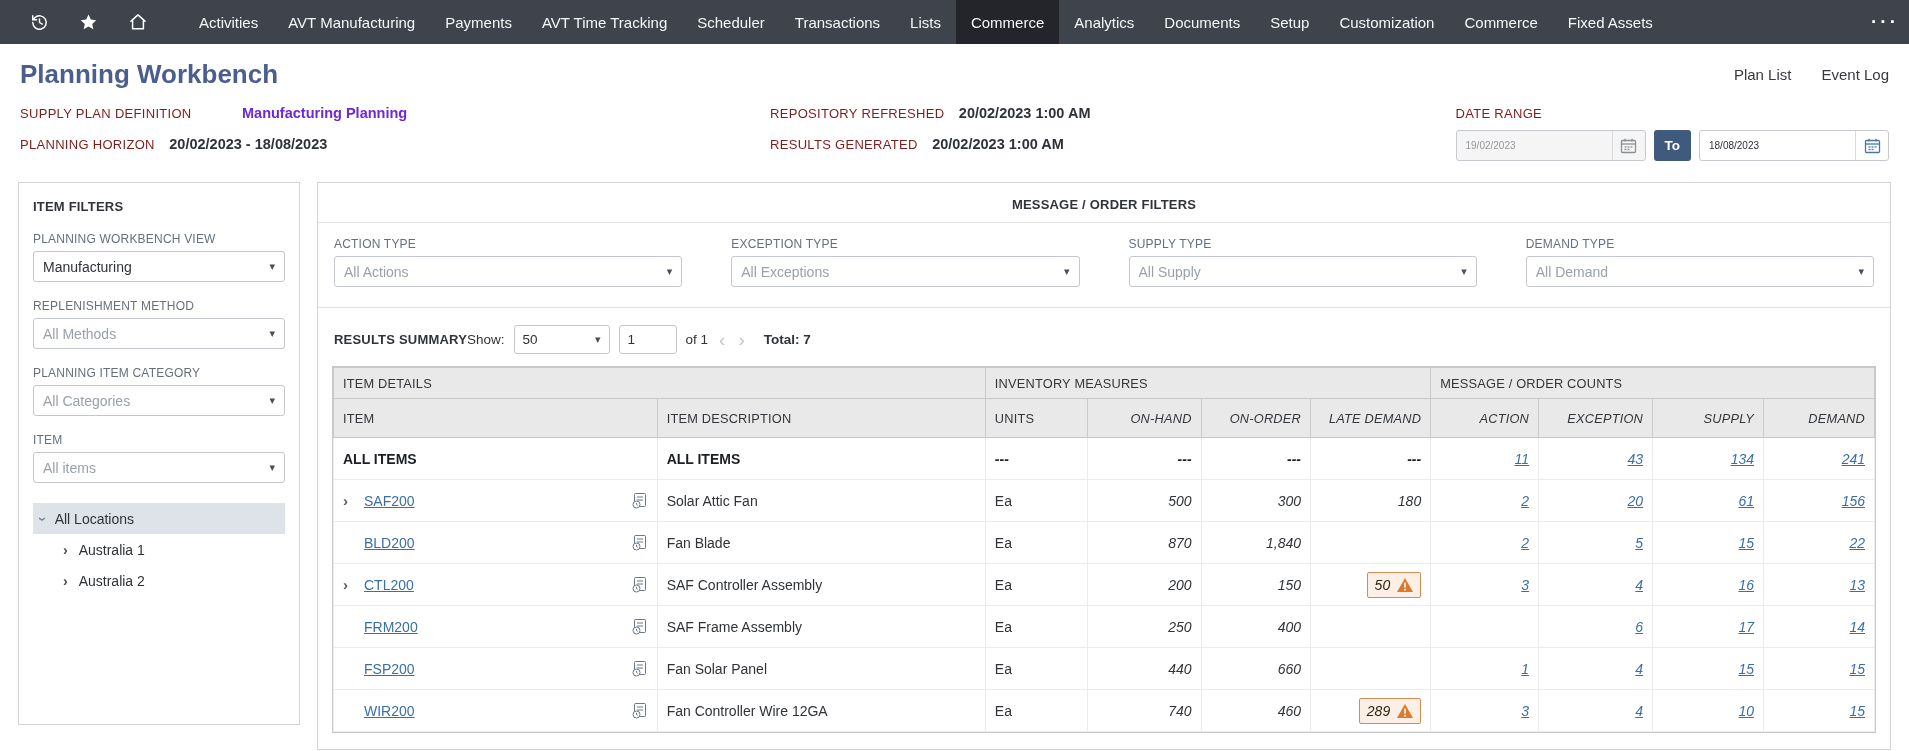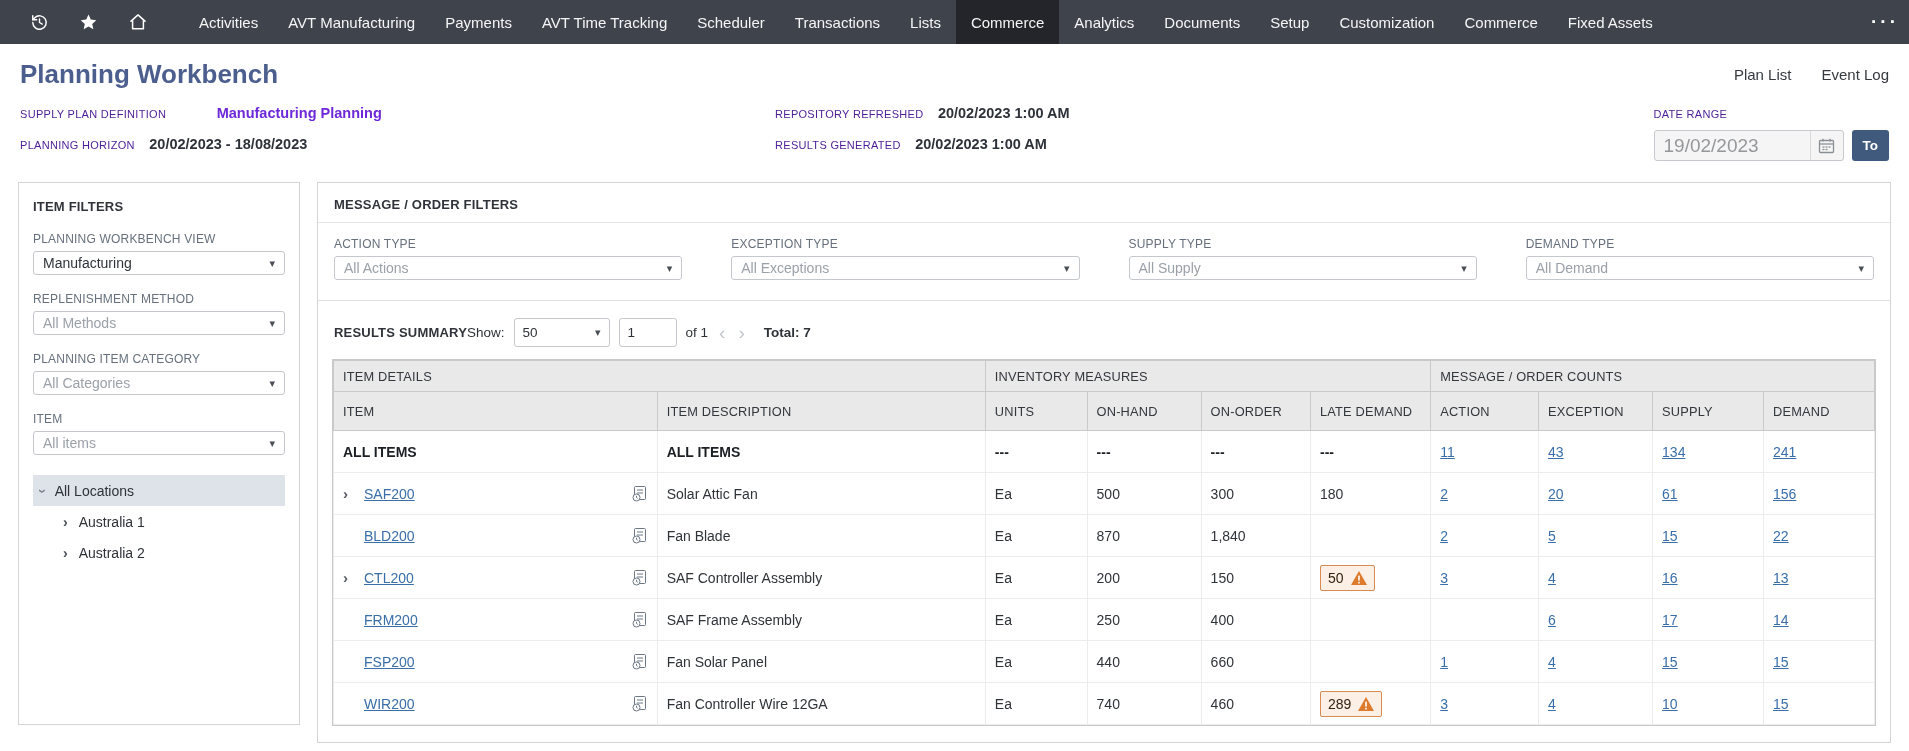--- a/index.html
+++ b/index.html
@@ -20,66 +20,66 @@
   .page-head{display:flex;justify-content:space-between;align-items:center;padding:15px 20px 2px;}
   .page-head h1{margin:0;font-size:26px;font-weight:600;color:#4b5e8e;}
   .head-links{display:flex;gap:30px;font-size:15px;color:#36393e;}
   .head-links a{color:#36393e;text-decoration:none;}
   
   .info-bar{display:flex;padding:12px 20px 16px;}
   .info-col.c1{width:755px;}
   .info-col.c2{width:690px;}
   .info-col.c3{margin-left:auto;}
   .info-row{margin-bottom:13px;white-space:nowrap;}
-  .lbl{font-size:11px;color:#4c1d95;letter-spacing:.3px;margin-right:10px;margin-top:36px;}
+  .lbl{font-size:13px;color:#7f1d1d;letter-spacing:.3px;margin-right:10px;margin-top:36px;}
   .val{font-size:14.5px;font-weight:700;color:#2e3239;}
   .val.link{color:#6d28d9;text-decoration:none;font-weight:600;margin-left:36px;}
   .date-controls{display:flex;align-items:center;gap:8px;margin-top:8px;}
   .date-field{display:flex;align-items:center;width:190px;height:31px;border:1px solid #c6c9cd;border-radius:3px;background:#ffffff;box-sizing:border-box;}
-  .date-field input{border:none;outline:none;flex:1;min-width:0;padding:0 9px;font-size:19px;color:#2f3338;font-family:inherit;background:transparent;}
+  .date-field input{border:none;outline:none;flex:1;min-width:0;padding:0 9px;font-size:10px;color:#2f3338;font-family:inherit;background:transparent;}
   .date-field.disabled{background:#f5f5f5;}
   .date-field.disabled input{color:#95979b;}
   .cal-btn{width:32px;align-self:stretch;display:flex;align-items:center;justify-content:center;border-left:1px solid #d8dadd;color:#8a8f96;cursor:pointer;}
   .cal-btn.blue{color:#4877a8;}
   .to-btn{height:31px;padding:0 11px;background:#3f5a7d;color:#ffffff;border:none;border-radius:3px;font-size:13.5px;font-weight:700;font-family:inherit;cursor:pointer;}
   
   .main{display:flex;gap:17px;padding:0 18px;align-items:flex-start;}
   .sidebar{width:282px;min-height:543px;border:1px solid #d4d4d4;background:#fff;padding:12px 14px;box-sizing:border-box;flex:none;}
   .sidebar h2,.panel h2{font-size:13px;font-weight:700;color:#30343a;margin:0;letter-spacing:.2px;}
   .sidebar h2{margin:4px 0 18px;}
   .field{margin-bottom:17px;}
   .field label{display:block;font-size:12px;color:#66707c;margin-bottom:5px;letter-spacing:.2px;}
-  .select{height:24px;border:1px solid #c4c7cc;border-radius:3px;display:flex;align-items:center;justify-content:space-between;padding:0 9px;background:#fff;font-size:14px;color:#9aa1a9;cursor:pointer;box-sizing:border-box;}
+  .select{height:31px;border:1px solid #c4c7cc;border-radius:3px;display:flex;align-items:center;justify-content:space-between;padding:0 9px;background:#fff;font-size:14px;color:#9aa1a9;cursor:pointer;box-sizing:border-box;}
   .select.selected{color:#2f3338;}
   .caret{color:#4a4f55;font-size:11px;}
   .tree{margin-top:20px;}
   .tree-root{display:flex;align-items:center;height:31px;background:#dde3e9;padding:0 8px;font-size:14px;color:#2f3338;gap:9px;cursor:pointer;}
   .chev-down{display:inline-block;transform:rotate(90deg);color:#7a8088;font-size:14px;font-weight:700;}
   .tree-child{display:flex;align-items:center;height:31px;padding:0 8px 0 30px;font-size:14px;color:#2f3338;gap:11px;cursor:pointer;}
   .chev-right{color:#4a4f55;font-size:14px;font-weight:700;}
   
   .panel{flex:1;border:1px solid #d4d4d4;background:#fff;box-sizing:border-box;}
   .filters-block{padding:12px 16px 20px;border-bottom:1px solid #e0e0e0;}
-  .filters-block h2{margin:0 -16px 14px;padding:2px 16px 10px;border-bottom:1px solid #e5e5e5;}
+  .filters-block h2{margin:0 -16px 14px;padding:2px 16px 10px;border-bottom:1px solid #e5e5e5;text-align:center;}
   .filters-row{display:flex;gap:49px;}
   .mfield{flex:1;max-width:372px;}
   .mfield label{display:block;font-size:12px;color:#66707c;margin-bottom:5px;letter-spacing:.2px;}
   .results-head{display:flex;justify-content:flex-start;align-items:center;padding:17px 16px 12px;}
   .pager{display:flex;align-items:center;gap:9px;font-size:13.5px;color:#2f3338;}
   .show-select{width:96px;height:29px;border:1px solid #c4c7cc;border-radius:3px;display:flex;align-items:center;justify-content:space-between;padding:0 8px;font-size:13.5px;color:#2f3338;cursor:pointer;box-sizing:border-box;}
   .page-input{width:58px;height:29px;border:1px solid #c4c7cc;border-radius:3px;padding:0 8px;font-size:13.5px;color:#2f3338;font-family:inherit;box-sizing:border-box;}
   .pg-chev{color:#c2c6cb;font-size:19px;padding:0 2px;cursor:default;}
   .total{font-weight:700;margin-left:8px;}
   
   .grid-wrap{margin:0 14px 16px;border:1px solid #c9c9c9;}
   table.grid{width:100%;border-collapse:collapse;table-layout:fixed;font-size:14px;}
   .grid thead th{background:#e9e9e9;border:1px solid #c9c9c9;font-weight:400;text-align:left;padding:0 9px;font-size:12.8px;color:#33373c;letter-spacing:.2px;}
   .grid thead tr.groups th{height:30px;}
   .grid thead tr.cols th{height:38px;}
-  .grid th.num,.grid td.num{}
+  .grid th.num,.grid td.num{text-align:right;font-style:italic;}
   .grid tbody td{border:1px solid #ececec;height:41px;padding:0 9px;color:#2f3338;background:#fff;}
   .cellflex{display:flex;align-items:center;}
   .exp{width:21px;flex:none;color:#5a5f66;font-size:15px;font-weight:700;cursor:pointer;}
   .exp.spacer{cursor:default;}
   a.item-link{color:#3a6ea8;text-decoration:underline;font-size:14px;}
   .item-ic{margin-left:auto;display:flex;align-items:center;cursor:pointer;color:#6b7785;}
   a.count{color:#3a6ea8;text-decoration:underline;}
   tr.summary-row td{font-weight:700;color:#1c1f23;}
   tr.summary-row td a.count{font-weight:400;}
   .warnbox{display:inline-flex;align-items:center;gap:7px;border:1px solid #d98a50;background:#fcefe5;border-radius:2px;padding:4px 7px;}
@@ -170,20 +170,36 @@
               <line x1="12" y1="0.8" x2="12" y2="3.6"></line>
               <line x1="4.5" y1="9" x2="6.5" y2="9"></line>
               <line x1="7.5" y1="9" x2="9.5" y2="9"></line>
               <line x1="10.5" y1="9" x2="12.5" y2="9"></line>
               <line x1="4.5" y1="11.5" x2="6.5" y2="11.5"></line>
               <line x1="7.5" y1="11.5" x2="9.5" y2="11.5"></line>
             </svg>
         </span>
       </div>
       <button class="to-btn">To</button>
+      <div class="date-field">
+        <input type="text" value="18/08/2023" style="">
+        <span class="cal-btn blue">
+          <svg width="17" height="16" viewBox="0 0 17 16" fill="none" stroke="currentColor" stroke-width="1.3">
+              <rect x="1.5" y="2.5" width="14" height="12" rx="1"></rect>
+              <line x1="1.5" y1="6" x2="15.5" y2="6"></line>
+              <line x1="5" y1="0.8" x2="5" y2="3.6"></line>
+              <line x1="12" y1="0.8" x2="12" y2="3.6"></line>
+              <line x1="4.5" y1="9" x2="6.5" y2="9"></line>
+              <line x1="7.5" y1="9" x2="9.5" y2="9"></line>
+              <line x1="10.5" y1="9" x2="12.5" y2="9"></line>
+              <line x1="4.5" y1="11.5" x2="6.5" y2="11.5"></line>
+              <line x1="7.5" y1="11.5" x2="9.5" y2="11.5"></line>
+            </svg>
+        </span>
+      </div>
     </div>
   </div>
 </div>
 
 <div class="main">
 
   <aside class="sidebar">
     <h2>ITEM FILTERS</h2>
 
     <div class="field">

